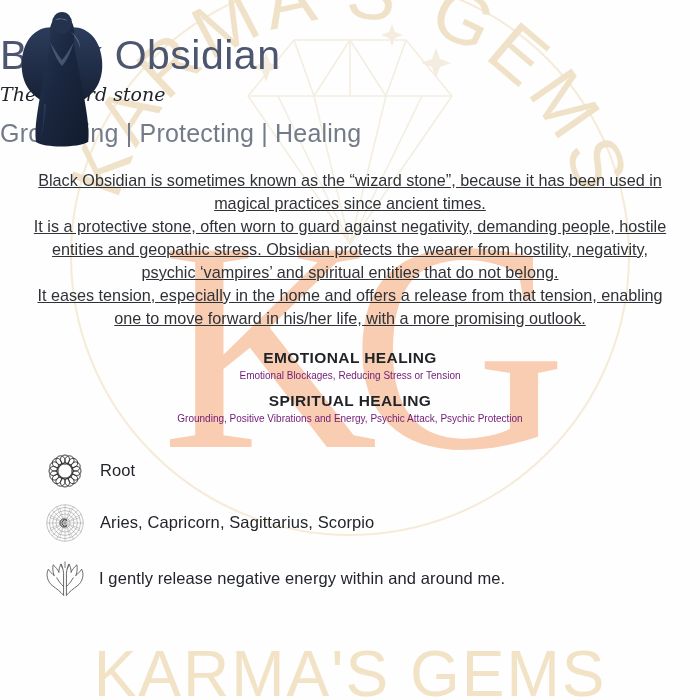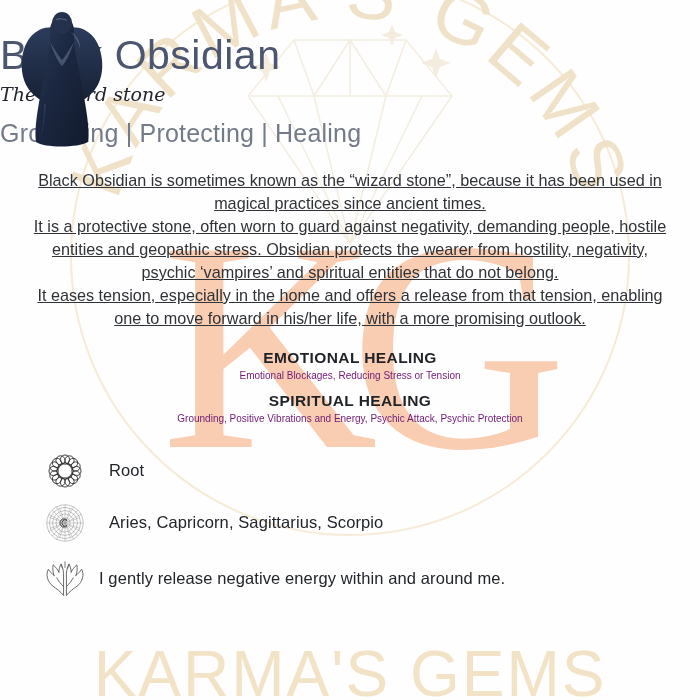--- a/index.html
+++ b/index.html
@@ -141,21 +141,21 @@
     align-items:center;
     min-height:44px;
   }
   .attr-row + .attr-row{margin-top:8px;}
   .attr-ico{
     width:44px;height:44px;
     flex:0 0 44px;
     display:flex;align-items:center;justify-content:center;
   }
   .attr-text{
-    margin-left:22px;
+    margin-left:13px;
     font-size:16.5px;
     color:#22252b;
     letter-spacing:.1px;
   }
   .attr-row.affirm{margin-top:12px;}
   .attr-row.affirm .attr-text{margin-left:12px;}
 </style>
 </head>
 <body>
 

